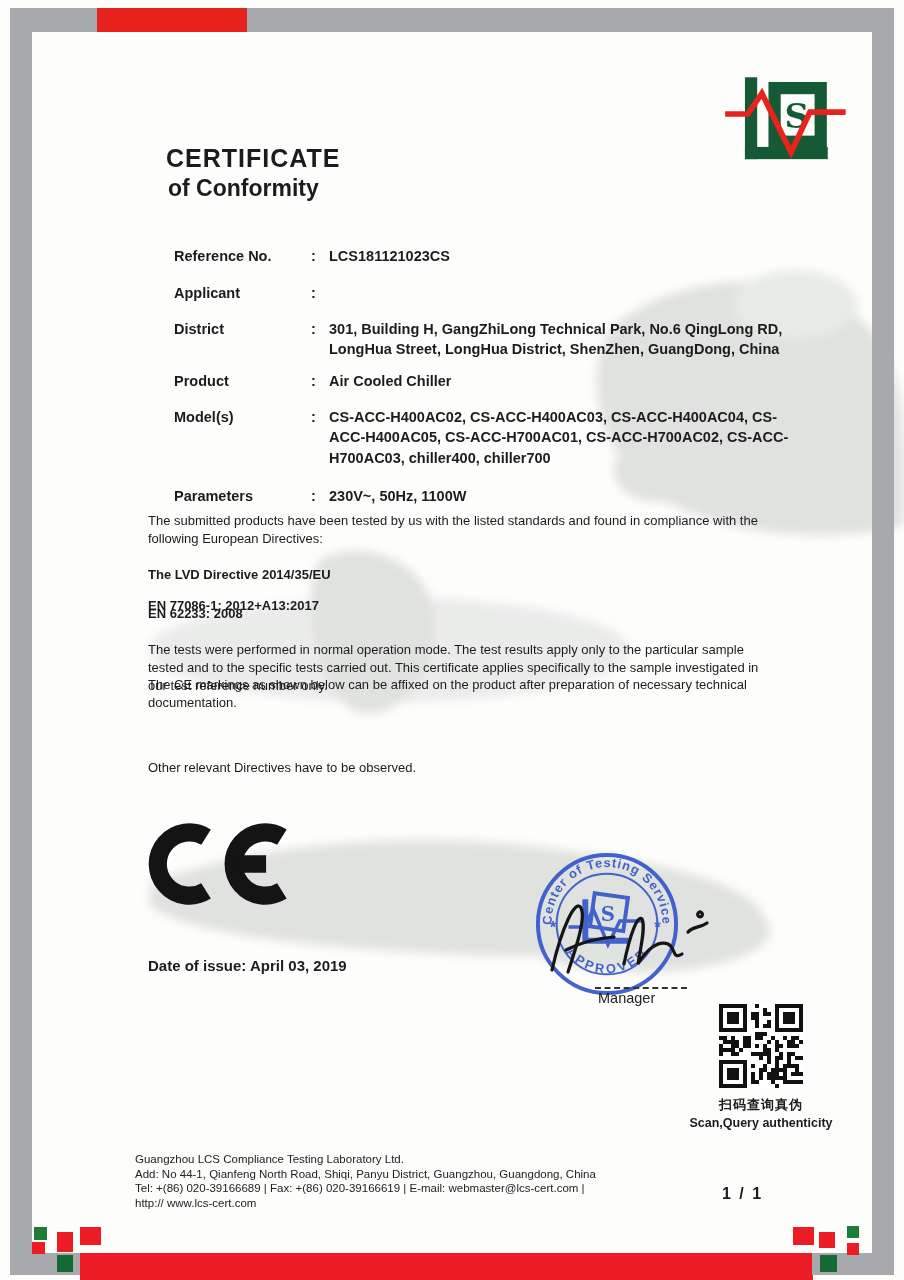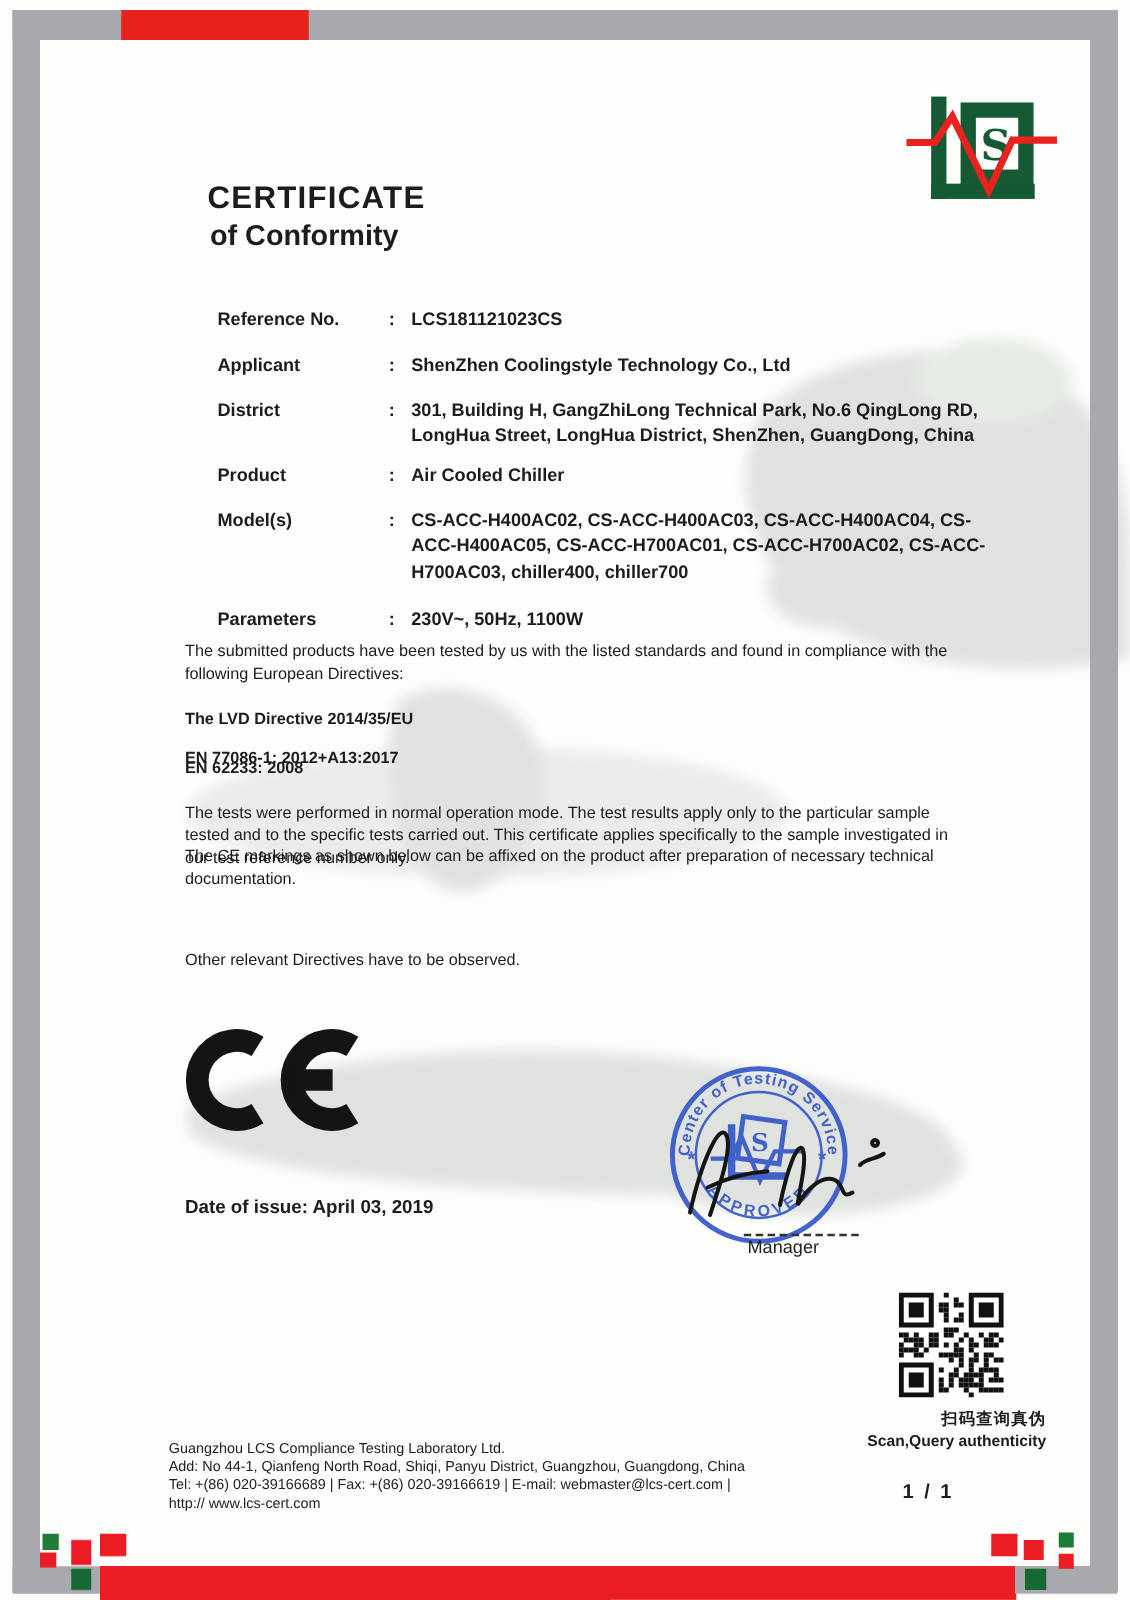--- a/index.html
+++ b/index.html
@@ -23,21 +23,21 @@
   .field-row .lbl{width:137px;font-weight:bold;flex:none;}
   .field-row .col{width:18px;font-weight:bold;flex:none;}
   .field-row .val{flex:1;font-weight:bold;}
   .para{position:absolute;left:148px;width:632px;font-size:13px;line-height:1.4;}
   .bold{font-weight:bold;}
   .date-line{position:absolute;left:148px;font-size:15px;font-weight:bold;}
   .sig-dash{position:absolute;left:595px;top:987px;width:92px;border-top:2px dashed #333;}
   .manager{position:absolute;left:598px;top:990px;width:100px;font-size:14.5px;color:#222;}
   
   .footer-block{position:absolute;left:135px;top:1152px;width:470px;font-size:11.5px;line-height:1.28;color:#222;}
-  .qr-block{position:absolute;left:685px;top:1034px;width:152px;text-align:right;}
+  .qr-block{position:absolute;left:685px;top:1004px;width:152px;text-align:center;}
   .qr-svg{display:block;margin:0 auto;}
   .qr-zh{font-size:13px;font-weight:bold;margin-top:8px;letter-spacing:1px;}
   .qr-en{font-size:12.5px;font-weight:bold;margin-top:2px;}
   .page-num{position:absolute;left:722px;top:1185px;font-size:16px;font-weight:bold;letter-spacing:2px;}
   .watermark{position:absolute;left:0;top:0;pointer-events:none;}
 </style>
 </head>
 <body>
 
 <div class="page">
@@ -94,21 +94,20 @@
   </div>
 
   <div class="field-row" style="top:246px">
     <span class="lbl">Reference No.</span>
     <span class="col">:</span>
     <span class="val">LCS181121023CS</span>
   </div>
   <div class="field-row" style="top:283px">
     <span class="lbl">Applicant</span>
     <span class="col">:</span>
-    <span class="val">ShenZhen Coolingstyle Technology Co., Ltd</span>
   </div>
   <div class="field-row" style="top:319px">
     <span class="lbl">District</span>
     <span class="col">:</span>
     <span class="val">301, Building H, GangZhiLong Technical Park, No.6 QingLong RD, LongHua Street, LongHua District, ShenZhen, GuangDong, China</span>
   </div>
   <div class="field-row" style="top:371px">
     <span class="lbl">Product</span>
     <span class="col">:</span>
     <span class="val">Air Cooled Chiller</span>

